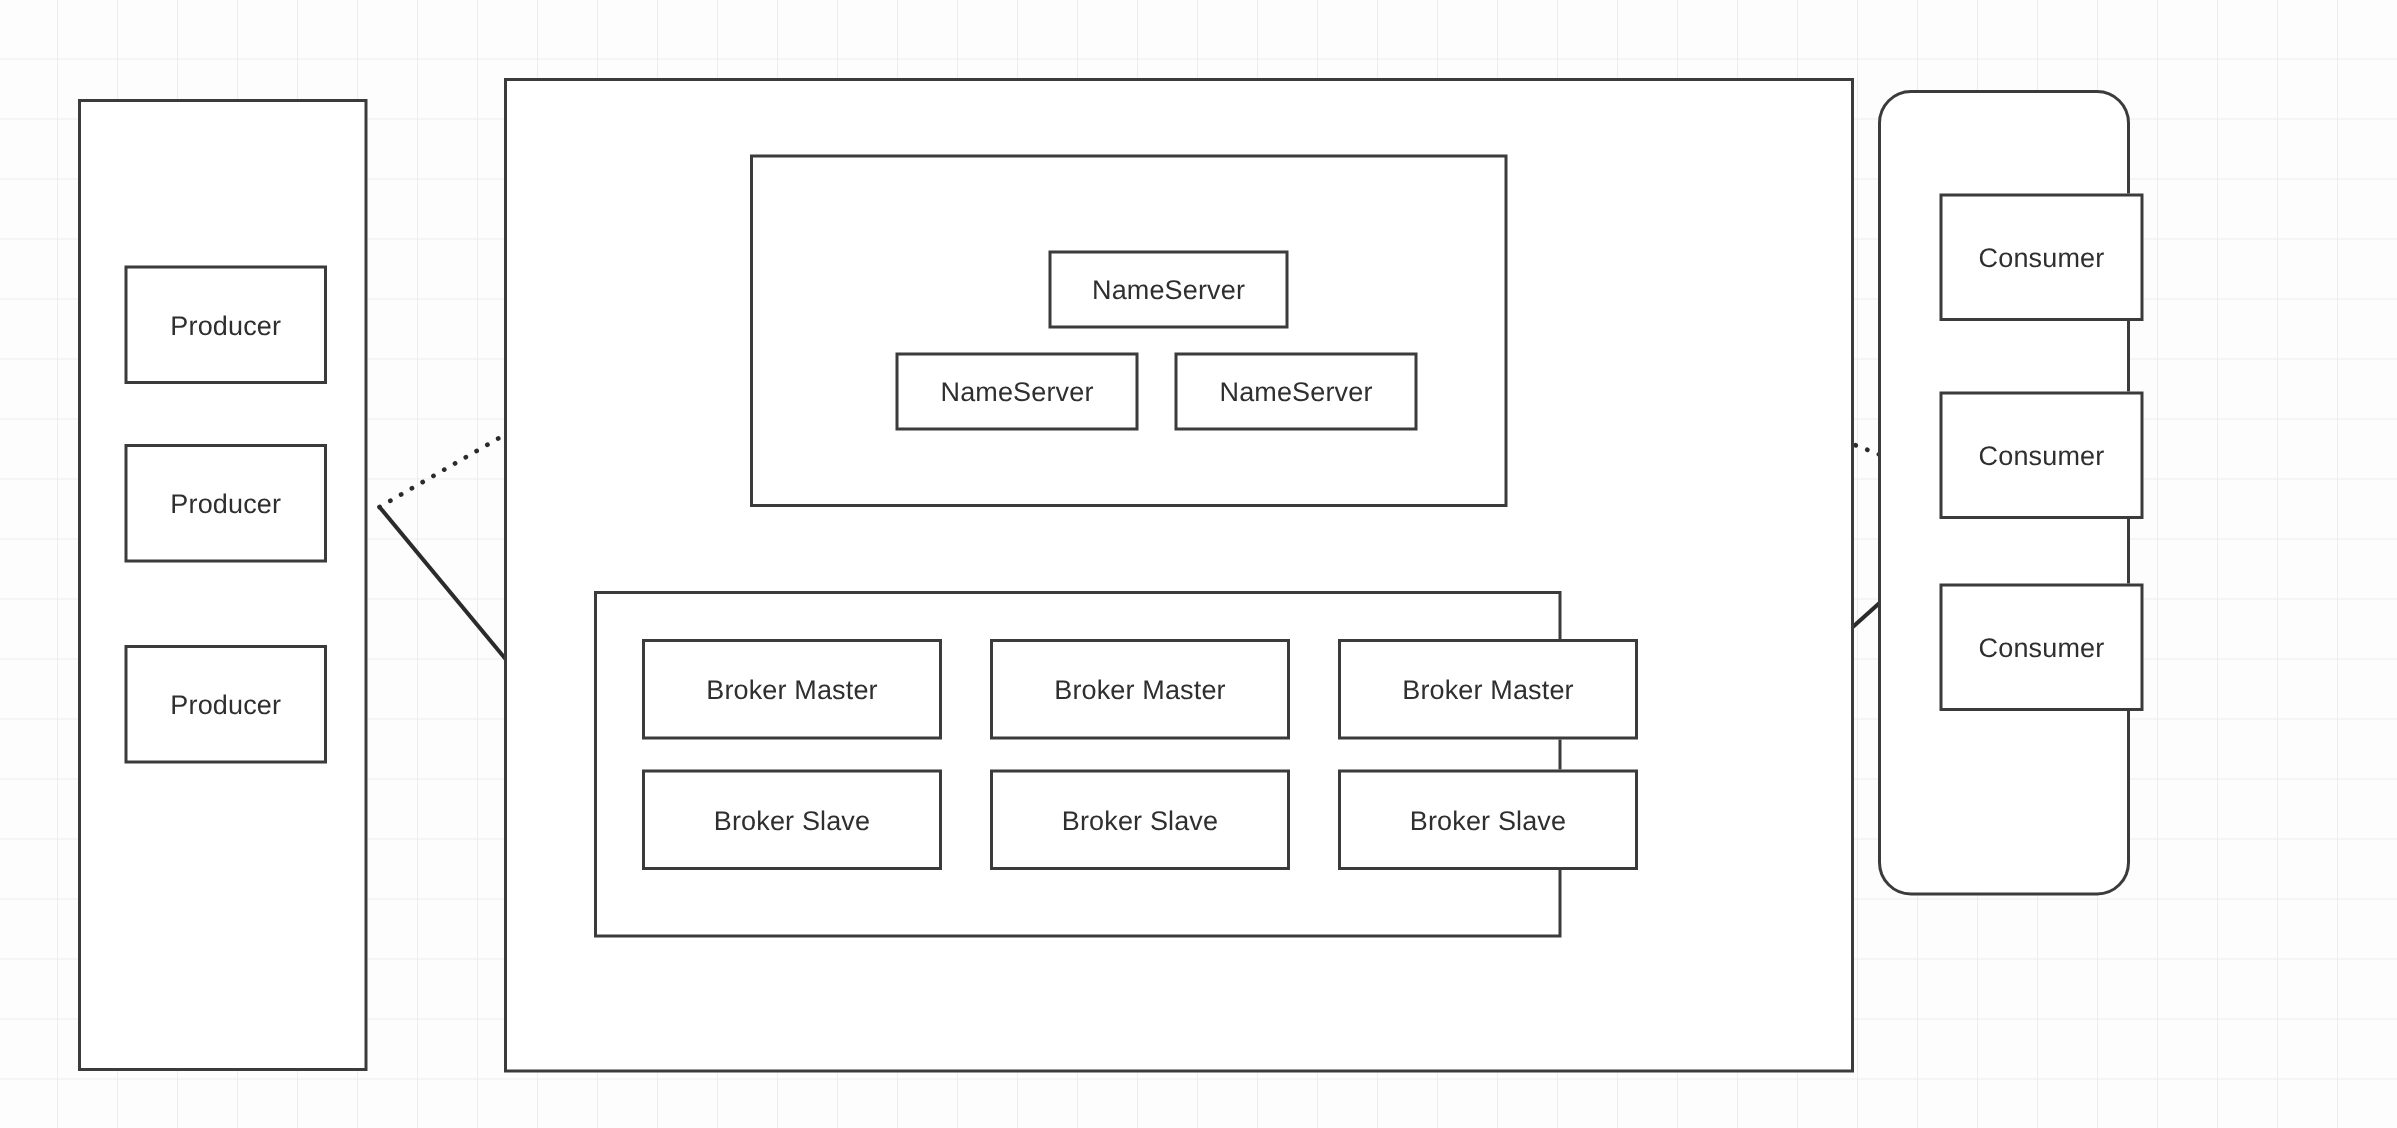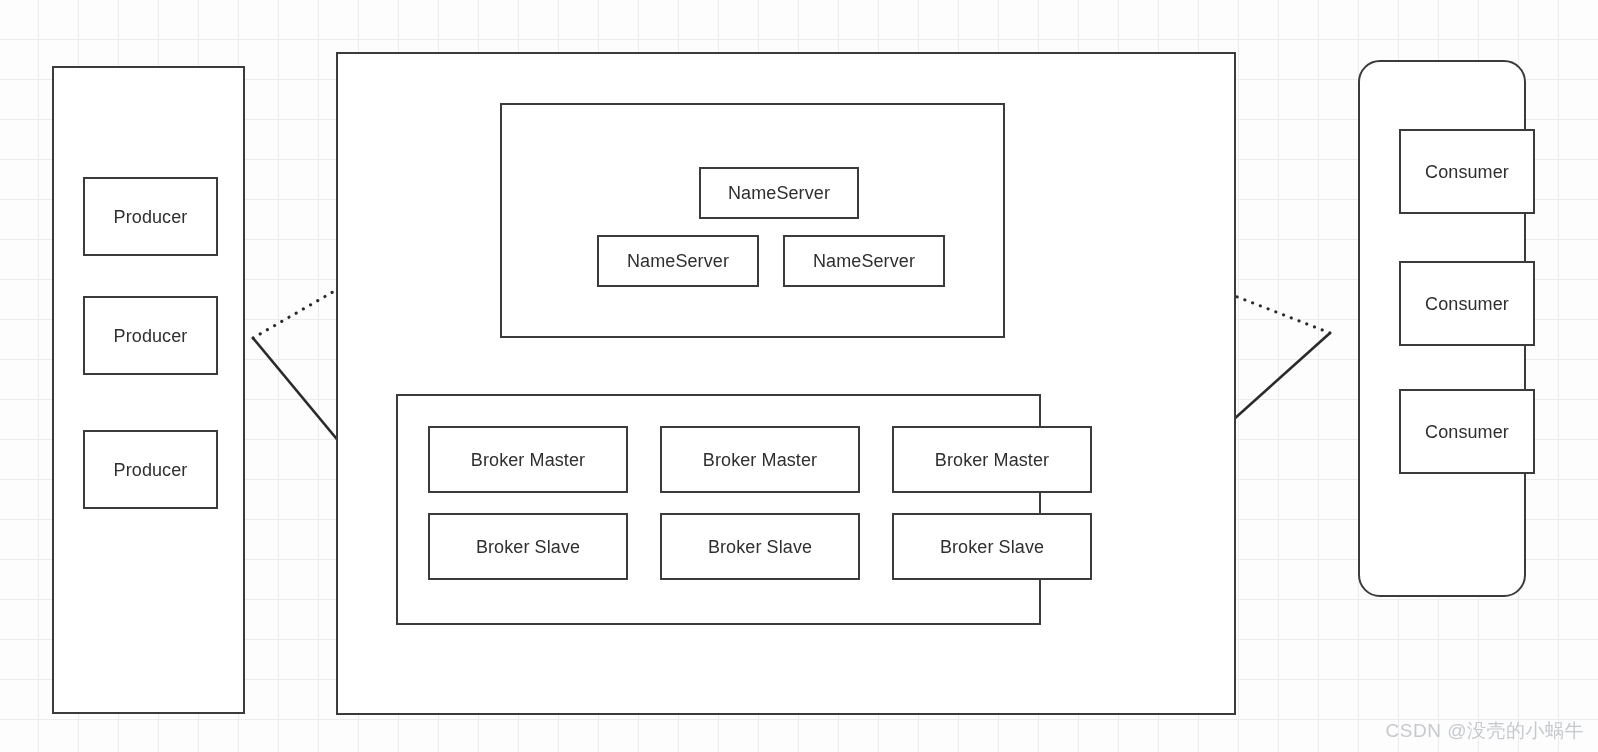--- a/index.html
+++ b/index.html
@@ -141,27 +141,26 @@
       </div>
       <div class="box" style="left:262px; top:117px; width:200px; height:67px;">
         <span class="node-label">Broker Slave</span>
       </div>
       <div class="box" style="left:494px; top:117px; width:200px; height:67px;">
         <span class="node-label">Broker Slave</span>
       </div>
     </div>
   </div>
 
-  <div class="box container-box" style="left:1358px; top:60px; width:168px; height:537px;border-radius:22px;">
+  <div class="box container-box" style="left:1252px; top:60px; width:168px; height:537px;border-radius:22px;">
     <div class="box" style="left:39px; top:67px; width:136px; height:85px;">
       <span class="node-label">Consumer</span>
     </div>
     <div class="box" style="left:39px; top:199px; width:136px; height:85px;">
       <span class="node-label">Consumer</span>
     </div>
     <div class="box" style="left:39px; top:327px; width:136px; height:85px;">
       <span class="node-label">Consumer</span>
     </div>
   </div>
 
-  <div class="watermark">CSDN @没壳的小蜗牛</div>
 
 </div>
 
 </body></html>

